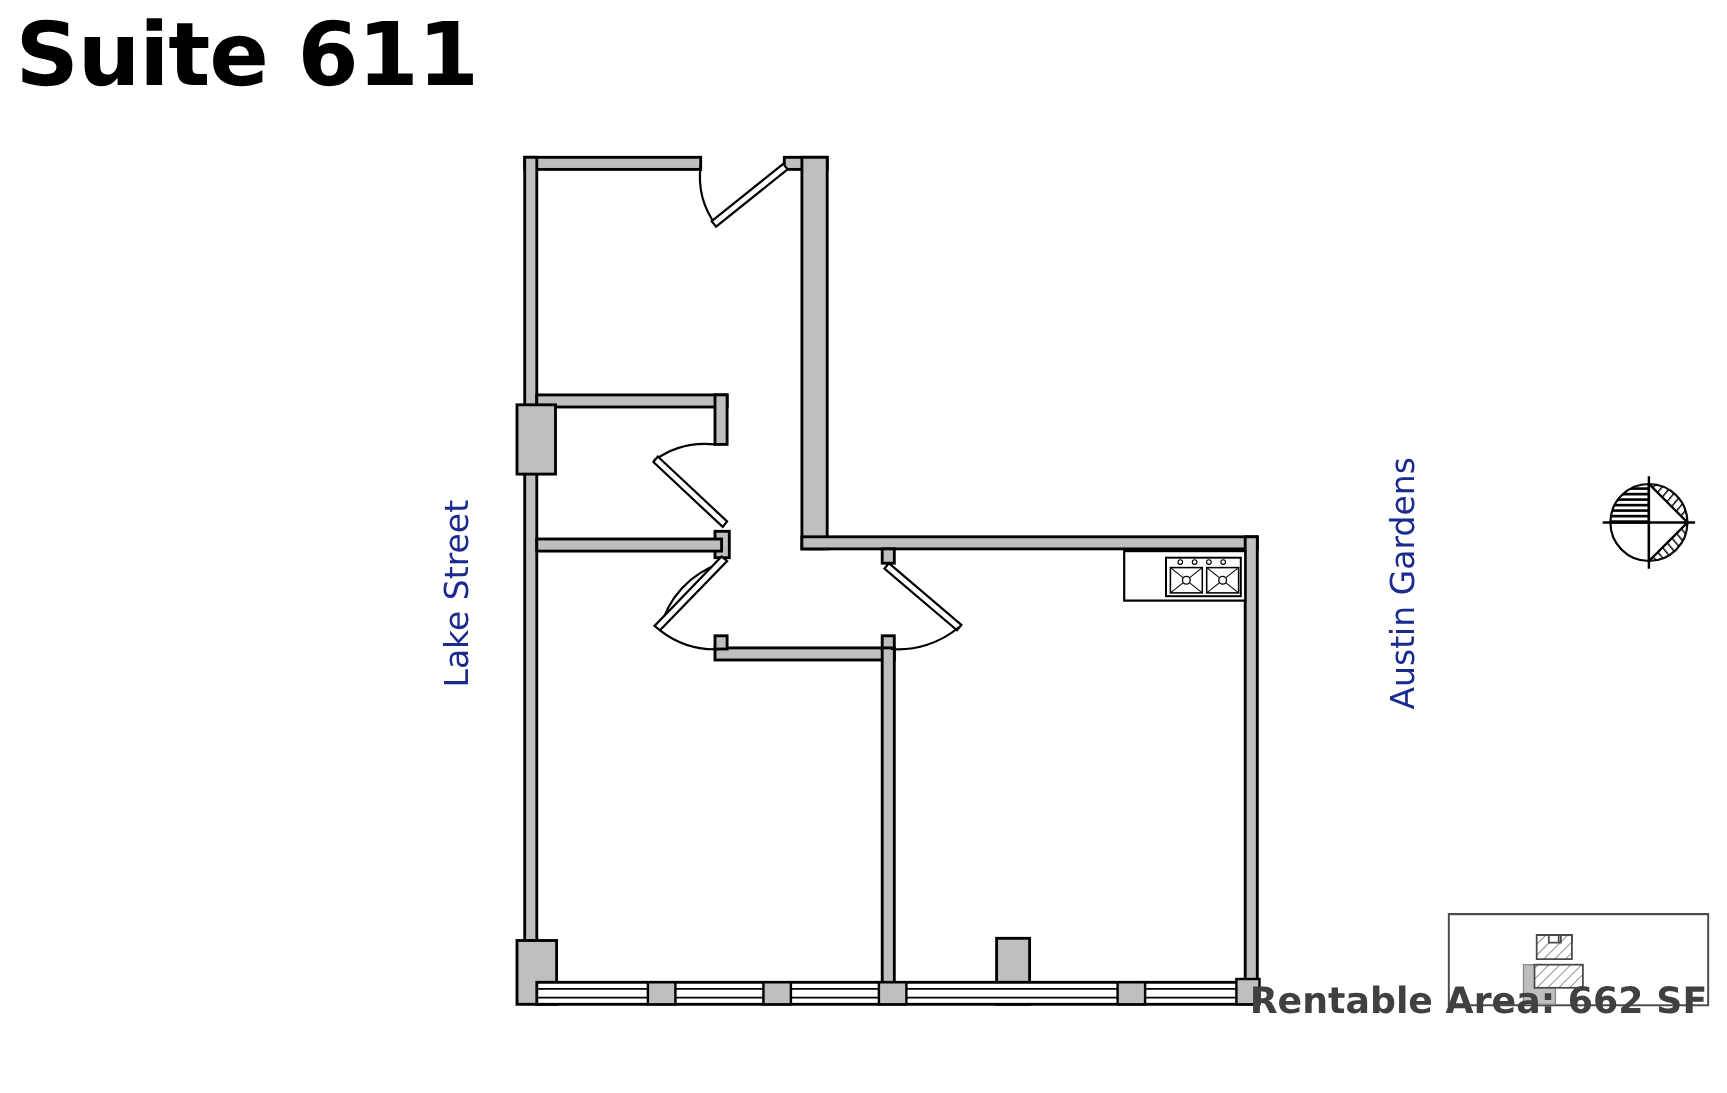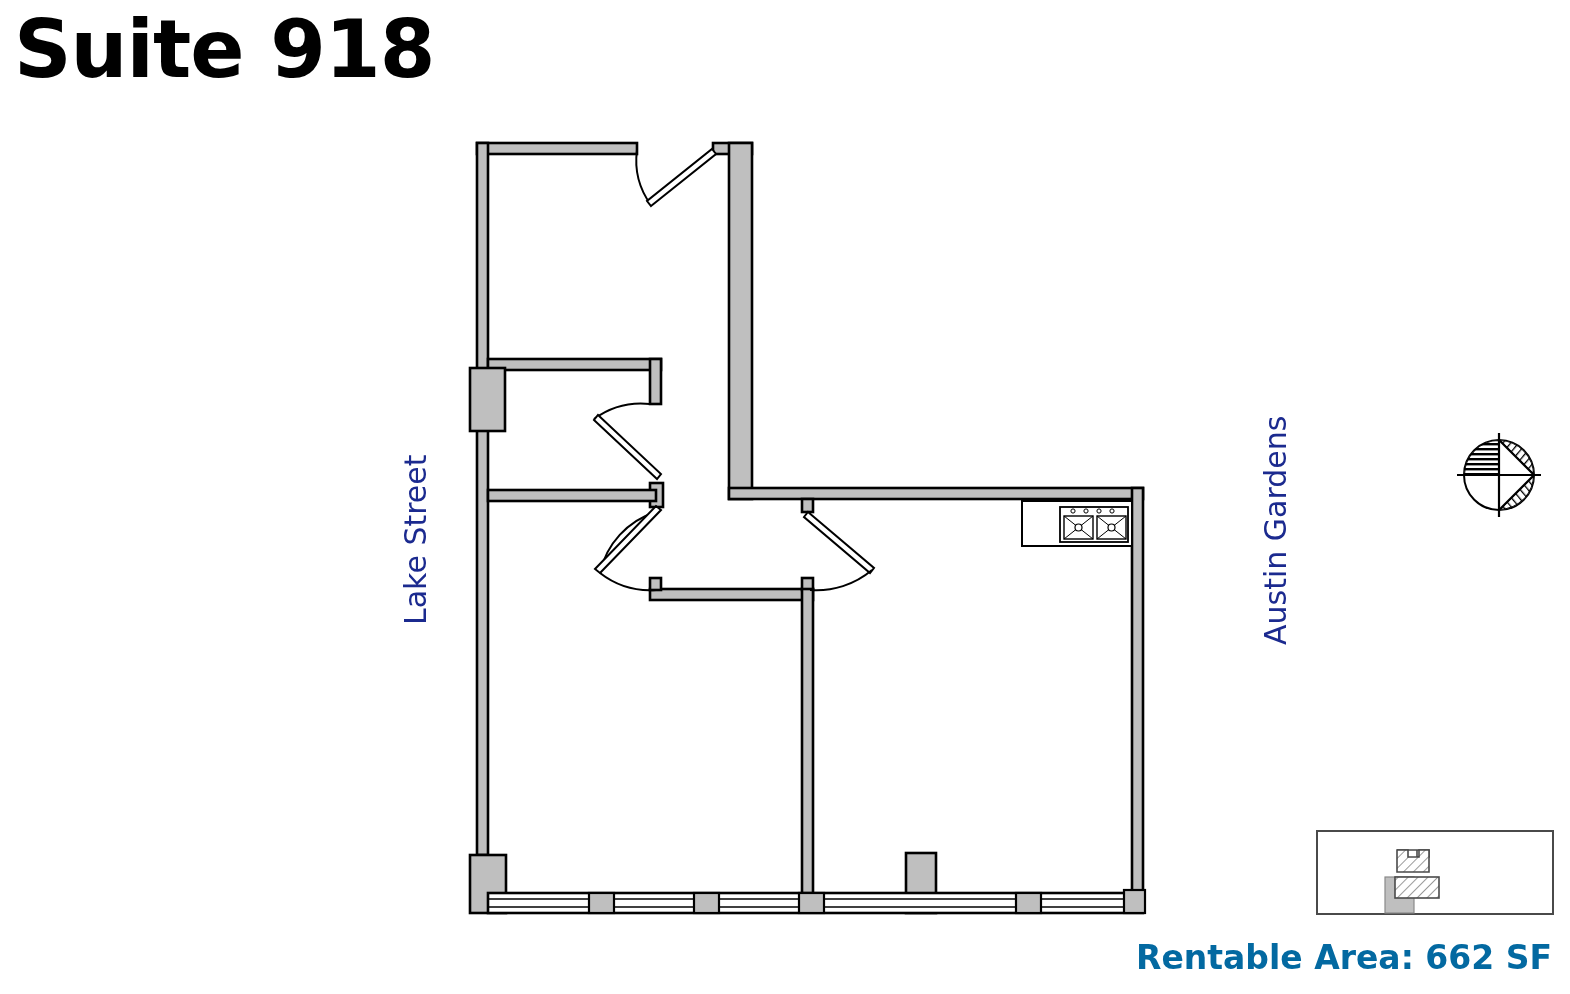--- a/index.html
+++ b/index.html
@@ -21,24 +21,24 @@
     font-size: 80px;
     font-weight: bold;
     letter-spacing: -1px;
     color: #000000;
     line-height: 1;
     white-space: pre;
   }
   #rentable-area {
     position: absolute;
     right: 18px;
-    top: 938px;
+    top: 890px;
     font-size: 33px;
     font-weight: bold;
-    color: #0369a1;
+    color: #404040;
     letter-spacing: 0px;
     white-space: pre;
   }
   .street-label {
     position: absolute;
     color: #1b2a8f;
     font-size: 30px;
     font-weight: normal;
     white-space: nowrap;
     transform-origin: 0 0;
@@ -69,21 +69,21 @@
     position: absolute;
     left: 1316px;
     top: 830px;
     width: 238px;
     height: 85px;
   }
 </style>
 </head>
 <body>
 
-<div id="page-title">Suite 918</div>
+<div id="page-title">Suite 611</div>
 
 <svg id="floorplan-svg" width="1570" height="994" viewBox="0 0 1570 994" xmlns="http://www.w3.org/2000/svg">
   <defs>
     <pattern id="diaghatch" width="7" height="7" patternUnits="userSpaceOnUse" patternTransform="rotate(45)">
       <rect width="7" height="7" fill="#ffffff"></rect>
       <line x1="0" y1="0" x2="0" y2="7" stroke="#6e6e6e" stroke-width="1.6"></line>
     </pattern>
     <pattern id="horizhatch" width="6" height="5" patternUnits="userSpaceOnUse">
       <rect width="6" height="5" fill="#ffffff"></rect>
       <line x1="0" y1="1" x2="6" y2="1" stroke="#000000" stroke-width="2.2"></line>

